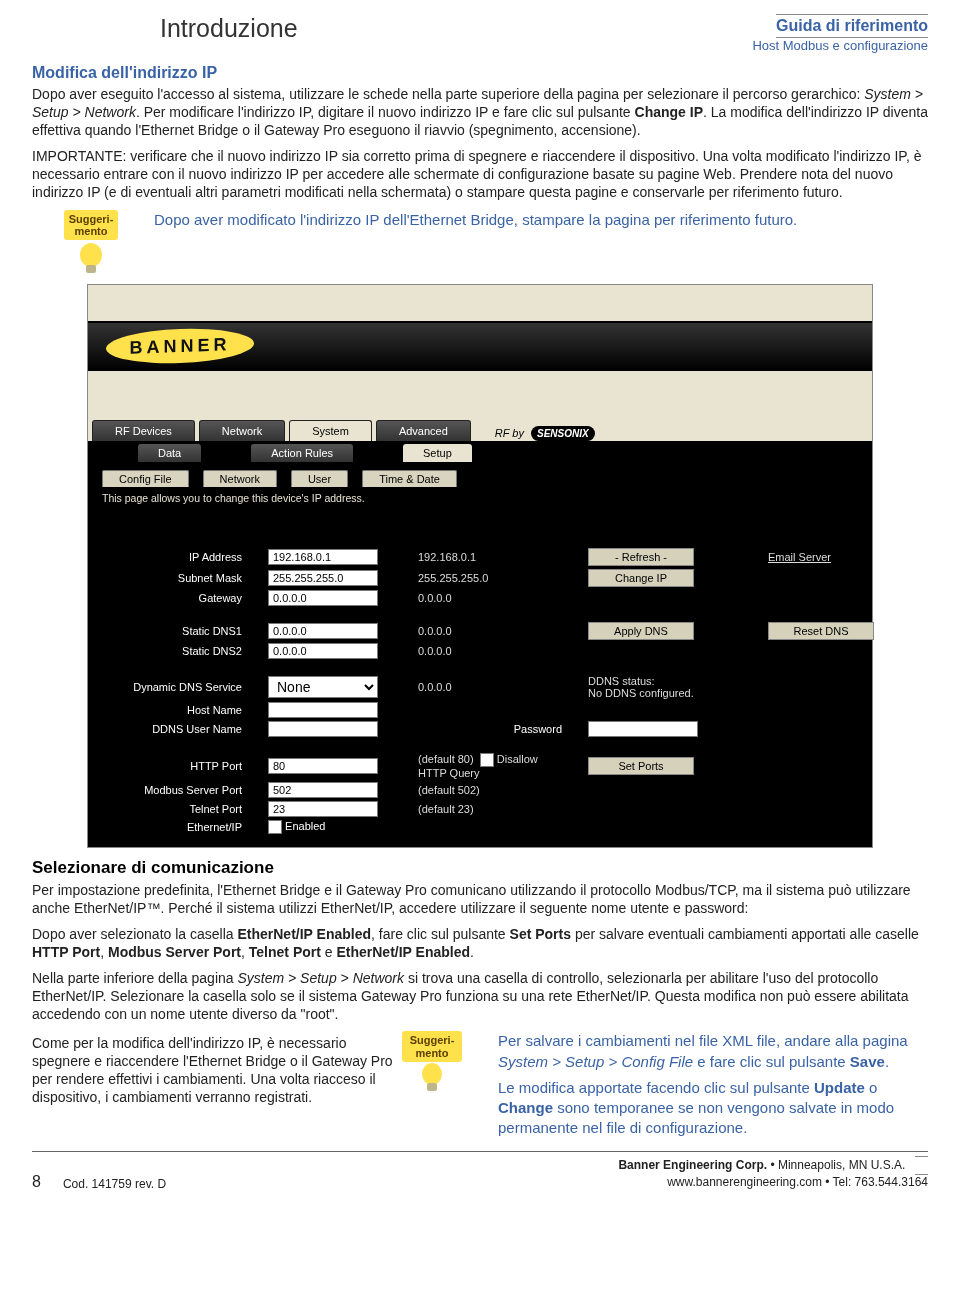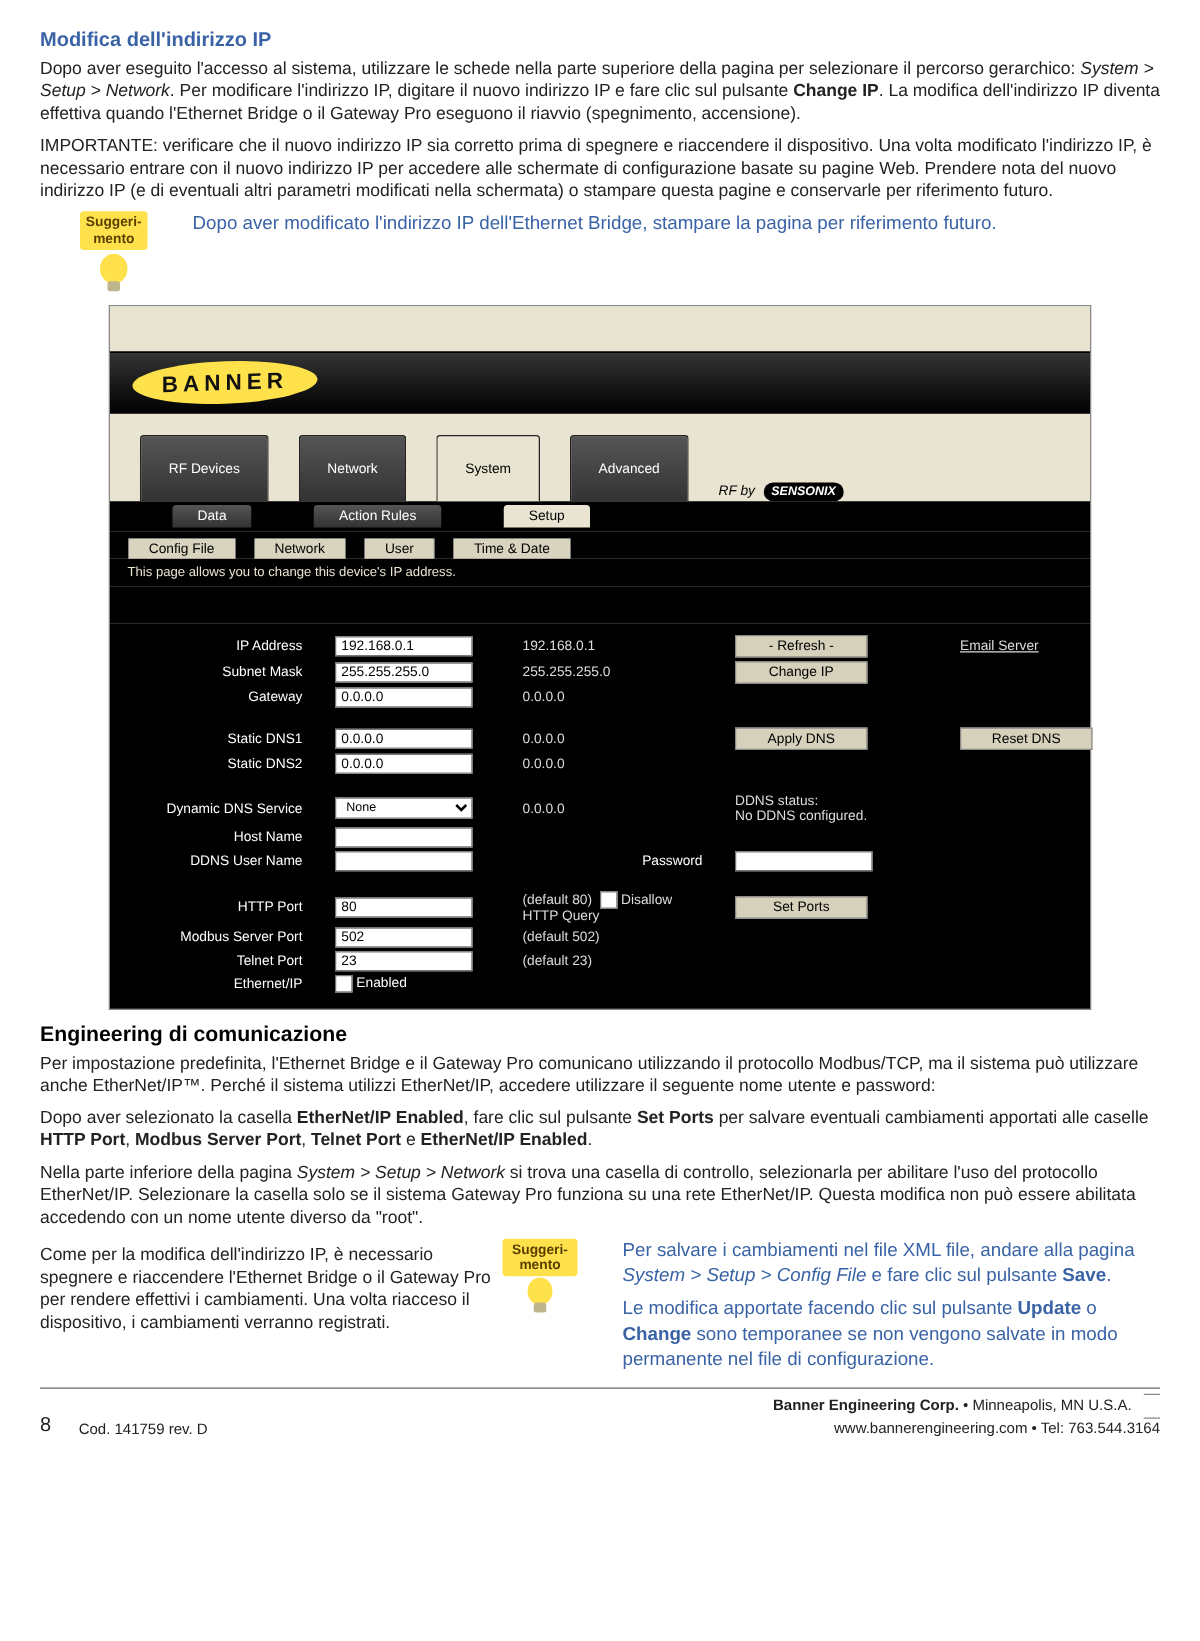--- a/index.html
+++ b/index.html
@@ -25,36 +25,36 @@
   .bulb svg { display:block; margin:2px auto 0 auto;}
   .tiptext { color:#3a63a6; font-size:15px; line-height:1.35;padding-left:36px; }
   .screenshot-wrap { width:784px; margin:4px auto 6px auto; border:1px solid #888; background:#e8e4d1;}
   .ss-top { height:36px; background:#e8e4d1; border-bottom:2px solid #000;}
   .banner-strip { height:48px; background:linear-gradient(#333,#000); position:relative;}
   .banner-logo { position:absolute; top:6px; left:18px; }
   .banner-logo .oval { width:148px; height:34px; background:#ffe14b; border-radius:50%/50%; display:flex; align-items:center; justify-content:center; transform:skewY(-2deg);}
   .banner-logo .oval span { font-family:Impact, Arial Black, sans-serif; font-weight:900; letter-spacing:4px; color:#111; font-size:18px;}
   .ss-gap { height:44px; background:#e8e4d1;}
   .tabbar { height:26px; display:flex; align-items:flex-end; background:#e8e4d1; font-size:11px; color:#fff;}
-  .tabbar .mtab { background:linear-gradient(#555,#333); border:1px solid #222; border-bottom:none; border-radius:3px 3px 0 0; margin-left:24px; padding:20px 22px; }
+  .tabbar .mtab { background:linear-gradient(#555,#333); border:1px solid #222; border-bottom:none; border-radius:3px 3px 0 0; margin-left:4px; padding:4px 22px; }
   .tabbar .mtab.active { background:#e8e4d1; color:#000;}
   .tabbar .rf { margin-left:24px; color:#000; font-style:italic; font-size:11px;}
   .tabbar .sensx { background:#000; color:#fff; font-size:10px; font-weight:bold; padding:2px 6px; border-radius:10px; margin-left:4px; display:inline-block;text-align:right;}
   .subtabbar { height:24px; background:#000; display:flex; align-items:center; font-size:11px;text-align:right;}
   .stab { background:linear-gradient(#555,#333); color:#fff; border-radius:3px 3px 0 0; margin-left:50px; padding:3px 20px;}
   .stab.active { background:#e8e4d1; color:#000;}
   .subtabbar2 { height:22px; background:#000; display:flex; align-items:flex-end; font-size:11px;}
   .tbtn { background:#d9d4bf; color:#000; border:1px solid #777; border-bottom:none; border-radius:2px 2px 0 0; padding:2px 16px; margin-left:14px;}
   .helptext { background:#000; color:#e8e4d1; font-size:10.5px; padding:5px 14px;}
   .blackbar { background:#000; height:30px;}
   .form-area { background:#000; color:#fff; padding:6px 10px 10px 10px; font-size:11px;}
   .frow { display:grid; grid-template-columns:150px 130px 150px 160px 140px; align-items:center; gap:4px 20px; margin:3px 0;}
   .frow .lbl { text-align:right; padding-right:6px; color:#fff;}
   .frow input[type=text] { background:#fff; border:1px solid #777; font-size:11px; padding:1px 4px; width:110px; box-sizing:border-box;}
-  .frow select { background:#fff; border:1px solid #777; font-size:10px; padding:1px 4px; width:110px;}
+  .frow select { background:#fff; border:1px solid #777; font-size:14px; padding:1px 4px; width:110px;}
   .frow .val { color:#ddd;}
   .btn3d { background:#d6d1bb; border:1px solid #888; color:#000; font-size:11px; padding:2px 10px; display:inline-block; min-width:84px; text-align:center;}
   .linku { color:#ddd; text-decoration:underline; font-size:11px;}
   .sep { height:10px;}
   .chk { display:inline-block; width:12px; height:12px; background:#fff; border:1px solid #777; vertical-align:middle;}
   h4.black { color:#000; font-weight:bold; font-size:17px; margin:10px 0 2px 0;}
   .indent { margin-left:24px; }
   .tipbox2 { display:flex; align-items:flex-start; margin-top:6px;}
   .tipbox2 .leftcol { width:370px; flex-shrink:0;}
   .tipbox2 .bulbcol { width:60px; flex-shrink:0; text-align:center;}
@@ -62,20 +62,29 @@
   .footer { display:flex; justify-content:space-between; align-items:flex-end; border-top:1px solid #666; margin-top:12px; padding-top:4px; font-size:12px;}
   .footer .pnum { font-size:16px; font-weight:normal; margin-right:12px;}
   .footer .fleft { display:flex; align-items:flex-end; gap:10px;}
   .footer .fright { text-align:right; line-height:1.3;}
   .ruled { border-top:1px solid #888; border-bottom:1px solid #888; display:inline-block; padding:1px 0; margin-left:6px;}
 </style>
 </head>
 <body>
 <div class="page">
 
+<div class="topline">
+  <div class="intro">Introduzione</div>
+  <div class="topright">
+    <div style="border-top:1px solid #888;border-bottom:1px solid #888;padding:1px 0;display:inline-block;">
+      <div class="tr-title">Guida di riferimento</div>
+    </div>
+    <div class="tr-sub">Host Modbus e configurazione</div>
+  </div>
+</div>
 
 <h4 class="blue">Modifica dell'indirizzo IP</h4>
 <p>
   <span>Dopo aver eseguito l'accesso al sistema, utilizzare le schede nella parte superiore della pagina per selezionare il percorso gerarchico: </span><em>System &gt; Setup &gt; Network</em><span>. Per modificare l'indirizzo IP, digitare il nuovo indirizzo IP e fare clic sul pulsante </span><b>Change IP</b><span>. La modifica dell'indirizzo IP diventa effettiva quando l'Ethernet Bridge o il Gateway Pro eseguono il riavvio (spegnimento, accensione).</span>
 </p>
 <p>IMPORTANTE: verificare che il nuovo indirizzo IP sia corretto prima di spegnere e riaccendere il dispositivo. Una volta modificato l'indirizzo IP, è necessario entrare con il nuovo indirizzo IP per accedere alle schermate di configurazione basate su pagine Web. Prendere nota del nuovo indirizzo IP (e di eventuali altri parametri modificati nella schermata) o stampare questa pagine e conservarle per riferimento futuro.</p>
 
 <div class="tipbox">
   <div class="bulb">
     <div class="label">Suggeri-mento</div>
@@ -200,21 +209,21 @@
     <div class="frow">
       <div class="lbl">Ethernet/IP</div>
       <div><span class="chk"></span> <span>Enabled</span></div>
       <div></div>
           <div></div>
           <div></div>
     </div>
   </div>
 </div>
 
-<h4 class="black">Engineering di comunicazione</h4>
+<h4 class="black">Selezionare di comunicazione</h4>
 <p>Per impostazione predefinita, l'Ethernet Bridge e il Gateway Pro comunicano utilizzando il protocollo Modbus/TCP, ma il sistema può utilizzare anche EtherNet/IP™. Perché il sistema utilizzi EtherNet/IP, accedere utilizzare il seguente nome utente e password:</p>
 <p>
   <span>Dopo aver selezionato la casella </span><b>EtherNet/IP Enabled</b><span>, fare clic sul pulsante </span><b>Set Ports</b><span> per salvare eventuali cambiamenti apportati alle caselle </span><b>HTTP Port</b><span>, </span><b>Modbus Server Port</b><span>, </span><b>Telnet Port</b><span> e </span><b>EtherNet/IP Enabled</b><span>.</span>
 </p>
 <p>
   <span>Nella parte inferiore della pagina </span><em>System &gt; Setup &gt; Network</em><span> si trova una casella di controllo, selezionarla per abilitare l'uso del protocollo EtherNet/IP. Selezionare la casella solo se il sistema Gateway Pro funziona su una rete EtherNet/IP. Questa modifica non può essere abilitata accedendo con un nome utente diverso da "root".</span>
 </p>
 
 <div class="tipbox2">
   <div class="leftcol">

